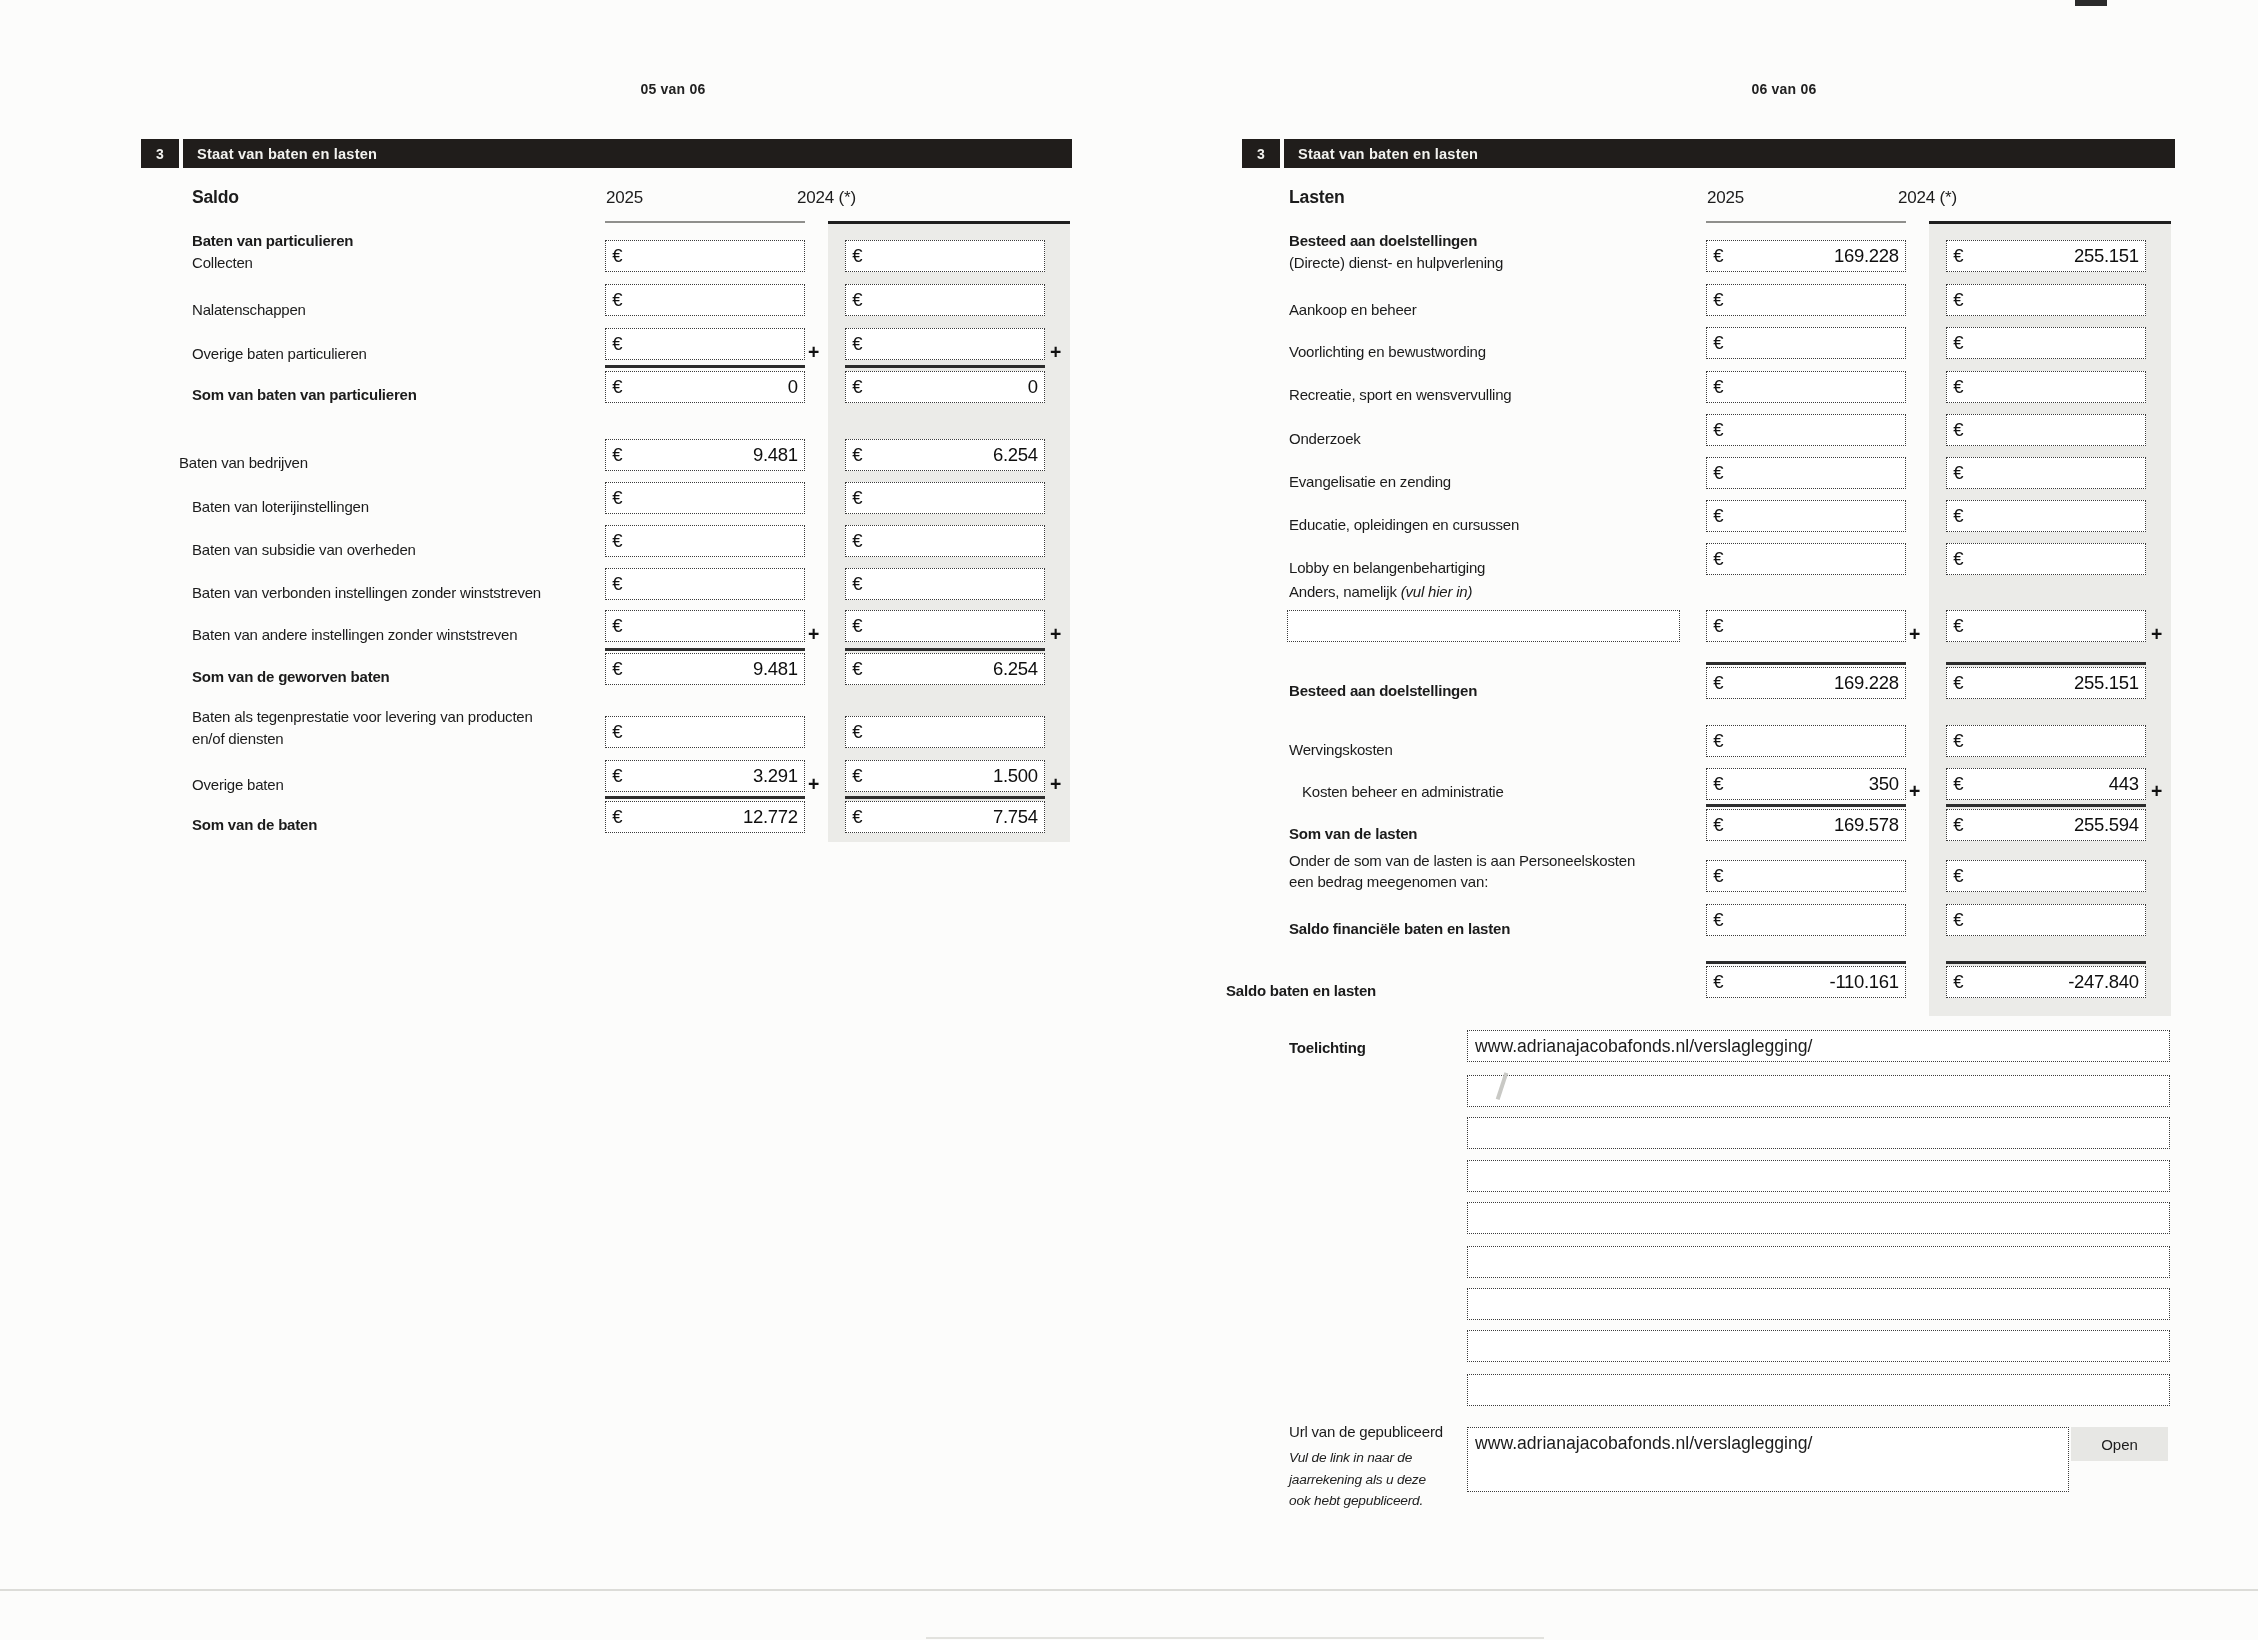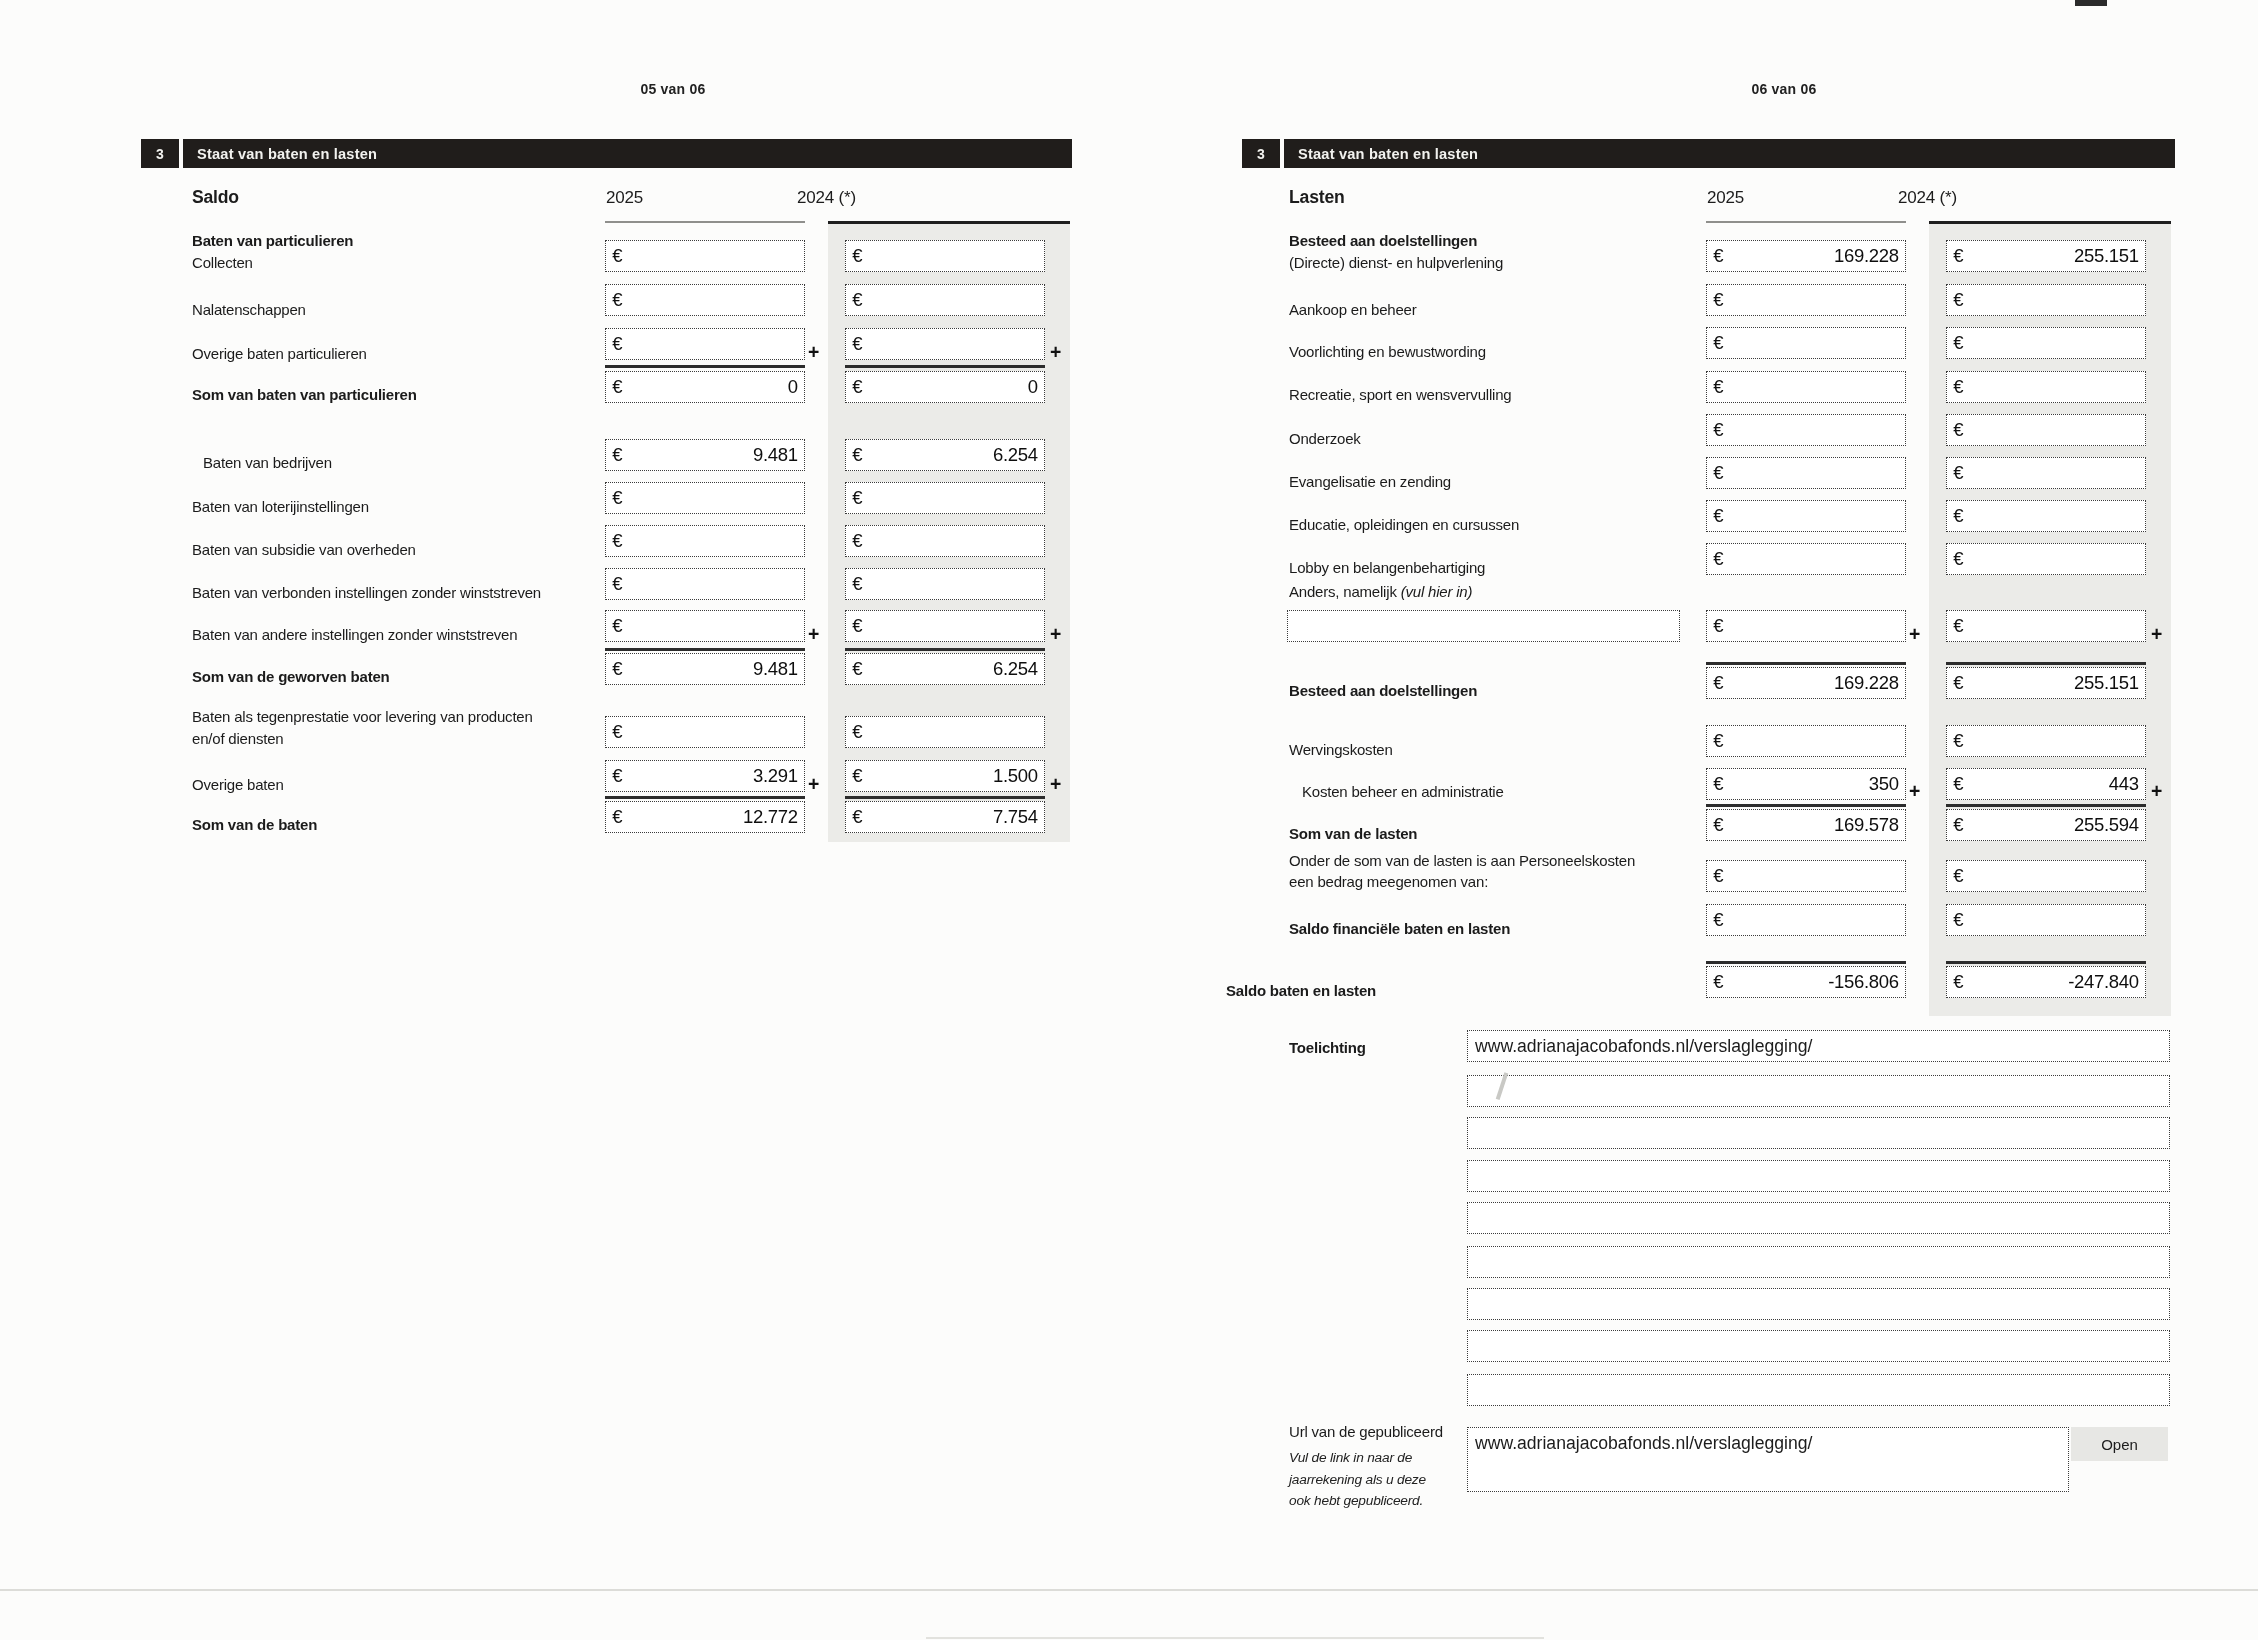--- a/index.html
+++ b/index.html
@@ -60,21 +60,21 @@
 
   <div class="band" style="left:828px;top:221px;height:621px"></div>
   <div class="thinhead" style="left:605px;top:221px"></div>
   <div class="bandtop" style="left:828px;top:221px"></div>
 
   <div class="lbl b" style="left:192px;top:232px">Baten van particulieren</div>
   <div class="lbl" style="left:192px;top:254px">Collecten</div>
   <div class="lbl" style="left:192px;top:301px">Nalatenschappen</div>
   <div class="lbl" style="left:192px;top:345px">Overige baten particulieren</div>
   <div class="lbl b" style="left:192px;top:386px">Som van baten van particulieren</div>
-  <div class="lbl" style="left:203px;top:454px">Baten van bedrijven</div>
+  <div class="lbl" style="left:179px;top:454px">Baten van bedrijven</div>
   <div class="lbl" style="left:192px;top:498px">Baten van loterijinstellingen</div>
   <div class="lbl" style="left:192px;top:541px">Baten van subsidie van overheden</div>
   <div class="lbl" style="left:192px;top:584px">Baten van verbonden instellingen zonder winststreven</div>
   <div class="lbl" style="left:192px;top:626px">Baten van andere instellingen zonder winststreven</div>
   <div class="lbl b" style="left:192px;top:668px">Som van de geworven baten</div>
   <div class="lbl" style="left:192px;top:708px">Baten als tegenprestatie voor levering van producten</div>
   <div class="lbl" style="left:192px;top:730px">en/of diensten</div>
   <div class="lbl" style="left:192px;top:776px">Overige baten</div>
   <div class="lbl b" style="left:192px;top:816px">Som van de baten</div>
 
@@ -384,21 +384,21 @@
     </div>
   <div class="field" style="left:1946px;top:904px">
       <span class="eur">€</span>
       <span class="val"></span>
     </div>
 
   <div class="sumline" style="left:1706px;top:961px"></div>
   <div class="sumline" style="left:1946px;top:961px"></div>
   <div class="field" style="left:1706px;top:966px">
       <span class="eur">€</span>
-      <span class="val">-156.806</span>
+      <span class="val">-110.161</span>
     </div>
   <div class="field" style="left:1946px;top:966px">
       <span class="eur">€</span>
       <span class="val">-247.840</span>
     </div>
 
   <div class="lbl b" style="left:1289px;top:1039px">Toelichting</div>
 
   <div class="tfield" style="left:1467px;top:1030px">
       <span>www.adrianajacobafonds.nl/verslaglegging/</span>

